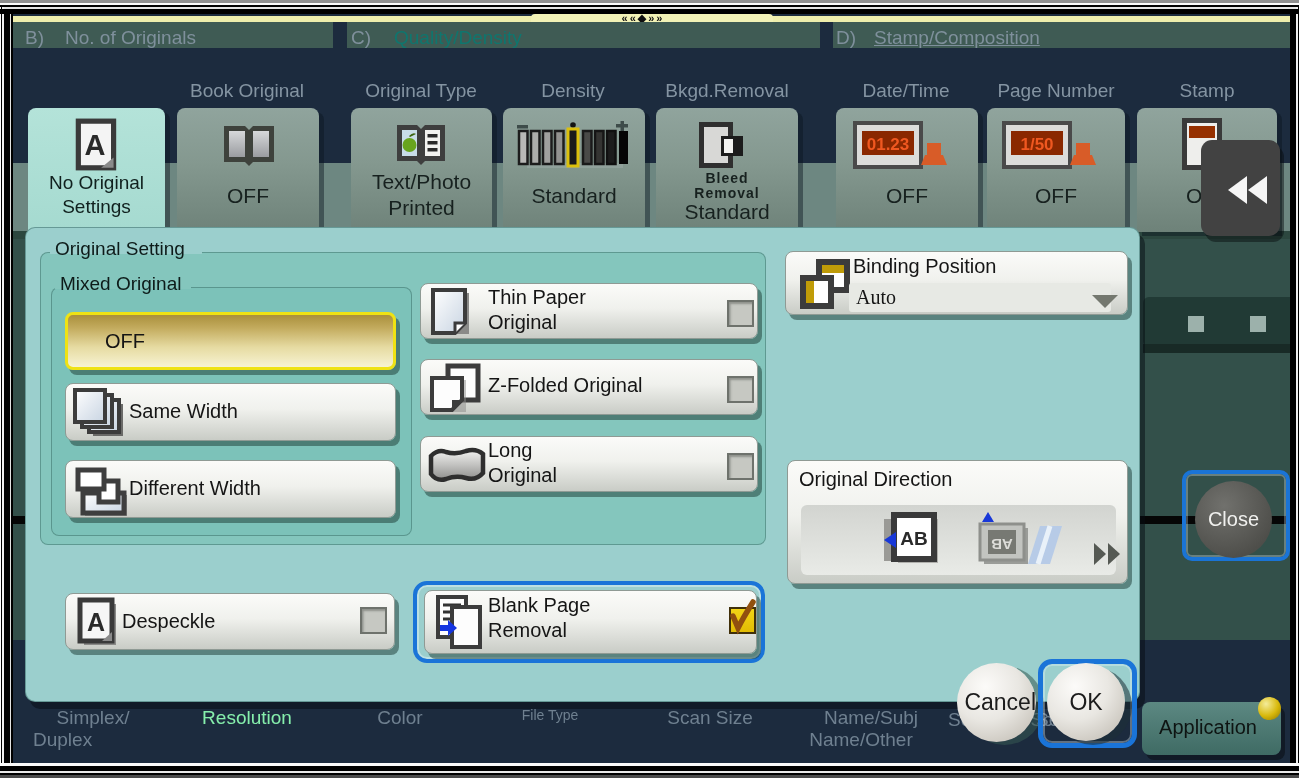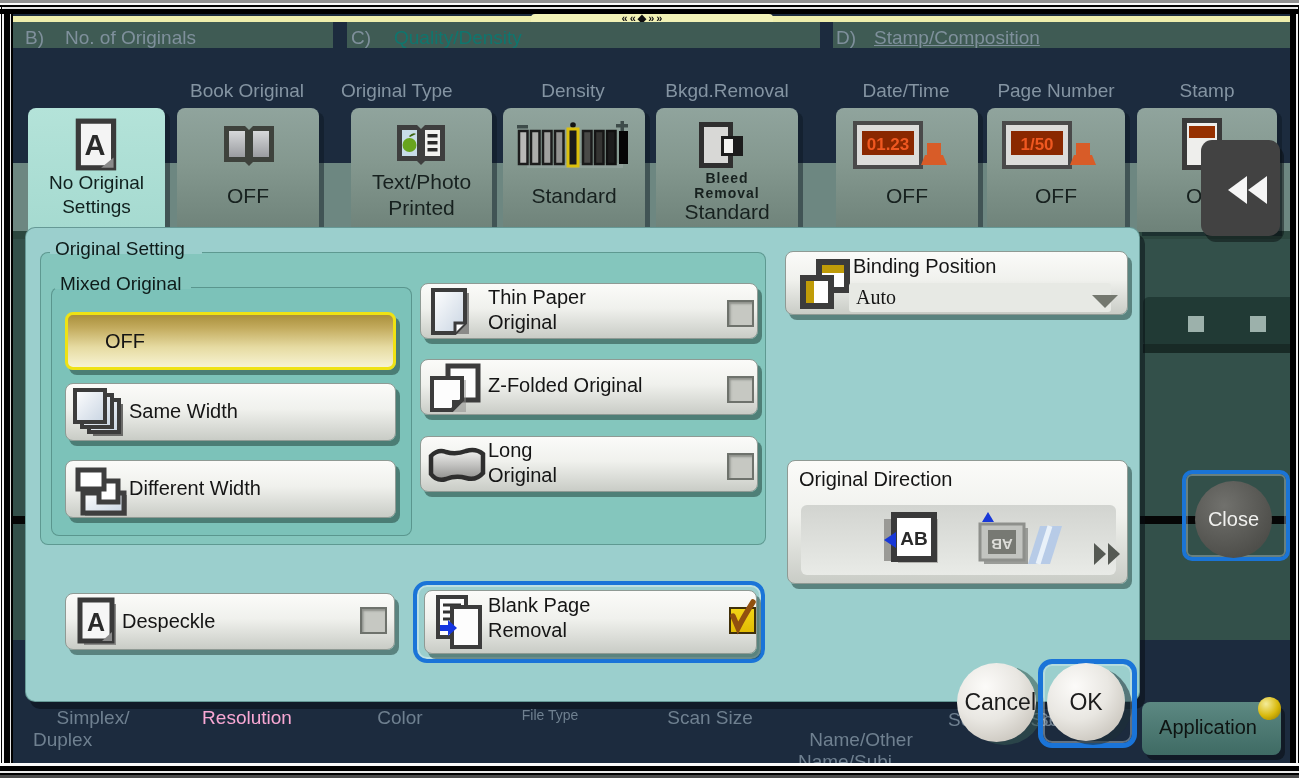--- a/index.html
+++ b/index.html
@@ -27,21 +27,21 @@
   <div class="t" style="left:65px;top:27px;font-size:19px;color:#7f909c;">No. of Originals</div>
   <div class="t" style="left:351px;top:27px;font-size:19px;color:#7f909c;">C)</div>
   <div class="t" style="left:394px;top:27px;font-size:19px;color:#0f766e;">Quality/Density</div>
   <div class="t" style="left:836px;top:27px;font-size:19px;color:#7f909c;">D)</div>
   <div class="t" style="left:874px;top:27px;font-size:19px;color:#7f909c;text-decoration:underline;">Stamp/Composition</div>
 
   <div style="left:13px;top:163px;width:1277px;height:76px;background:#6d8781;"></div>
   <div style="left:13px;top:231px;width:1277px;height:8px;background:#2c473f;"></div>
 
   <div class="t" style="left:167px;top:80px;width:160px;font-size:19px;color:#8494a2;text-align:center;">Book Original</div>
-  <div class="t" style="left:341px;top:80px;width:160px;font-size:19px;color:#8494a2;text-align:left;">Original Type</div>
+  <div class="t" style="left:341px;top:80px;width:160px;font-size:19px;color:#8494a2;text-align:center;">Original Type</div>
   <div class="t" style="left:493px;top:80px;width:160px;font-size:19px;color:#8494a2;text-align:center;">Density</div>
   <div class="t" style="left:647px;top:80px;width:160px;font-size:19px;color:#8494a2;text-align:center;">Bkgd.Removal</div>
   <div class="t" style="left:826px;top:80px;width:160px;font-size:19px;color:#8494a2;text-align:center;">Date/Time</div>
   <div class="t" style="left:976px;top:80px;width:160px;font-size:19px;color:#8494a2;text-align:center;">Page Number</div>
   <div class="t" style="left:1127px;top:80px;width:160px;font-size:19px;color:#8494a2;text-align:center;">Stamp</div>
 
 
   <div style="left:28px;top:108px;width:137px;height:124px;background:linear-gradient(180deg,#b4e3d9 0%,#a5dad0 100%);border-radius:8px 8px 0 0;box-shadow:5px 4px 0 rgba(10,22,30,0.45);"></div>
   <svg style="left:73px;top:117px;" width="48" height="56" viewBox="0 0 46 54">
     <rect x="5" y="4" width="34" height="45" fill="#f4f4f4" stroke="#3a3a3a" stroke-width="5"></rect>
@@ -137,25 +137,25 @@
   <div style="left:1143px;top:297px;width:147px;height:50px;background:#213a35;border-radius:6px 0 0 6px;"></div>
   <div style="left:1143px;top:344px;width:147px;height:9px;background:#182a26;"></div>
   <div style="left:1188px;top:316px;width:16px;height:16px;background:#9cb1ab;"></div>
   <div style="left:1250px;top:316px;width:16px;height:16px;background:#9cb1ab;"></div>
 
   <div style="left:13px;top:516px;width:31px;height:8px;background:#060606;"></div>
   <div style="left:1137px;top:516px;width:153px;height:8px;background:#060606;"></div>
 
   <div class="t" style="left:33px;top:707px;width:120px;font-size:19px;color:#6f8090;text-align:center;">Simplex/</div>
   <div class="t" style="left:33px;top:729px;width:120px;font-size:19px;color:#6f8090;">Duplex</div>
-  <div class="t" style="left:187px;top:707px;width:120px;font-size:19px;color:#f9a8d4;text-align:center;">Resolution</div>
+  <div class="t" style="left:187px;top:707px;width:120px;font-size:19px;color:#86efac;text-align:center;">Resolution</div>
   <div class="t" style="left:340px;top:707px;width:120px;font-size:19px;color:#6f8090;text-align:center;">Color</div>
   <div class="t" style="left:490px;top:707px;width:120px;font-size:14px;color:#6f8090;text-align:center;">File Type</div>
   <div class="t" style="left:650px;top:707px;width:120px;font-size:19px;color:#6f8090;text-align:center;">Scan Size</div>
-  <div class="t" style="left:798px;top:707px;width:120px;font-size:19px;color:#6f8090;text-align:left;margin-top:44px;">Name/Subj</div>
+  <div class="t" style="left:798px;top:707px;width:120px;font-size:19px;color:#6f8090;text-align:right;">Name/Subj</div>
   <div class="t" style="left:801px;top:729px;width:120px;font-size:19px;color:#6f8090;text-align:center;">Name/Other</div>
   <div class="t" style="left:948px;top:709px;font-size:19px;color:#6f8090;">Separate Scan</div>
   <div class="t" style="left:1036px;top:709px;font-size:19px;color:#6f8090;">Settings</div>
 
   <div style="left:1142px;top:702px;width:139px;height:53px;background:linear-gradient(180deg,#5c8882,#3f6b64);border-radius:8px;box-shadow:4px 5px 0 rgba(5,10,14,0.5);"></div>
   <div class="t" style="left:1142px;top:716px;width:132px;font-size:20px;color:#0e1412;text-align:center;">Application</div>
   <div style="left:1258px;top:697px;width:23px;height:23px;border-radius:50%;background:radial-gradient(circle at 35% 30%,#f4ec9a,#d8b80a 55%,#8a7400);"></div>
 
   <div style="left:1201px;top:140px;width:79px;height:96px;background:#424242;border-radius:11px;box-shadow:4px 6px 0 rgba(5,8,10,0.45);"></div>
   <svg style="left:1227px;top:176px;" width="41" height="28" viewBox="0 0 41 28">

